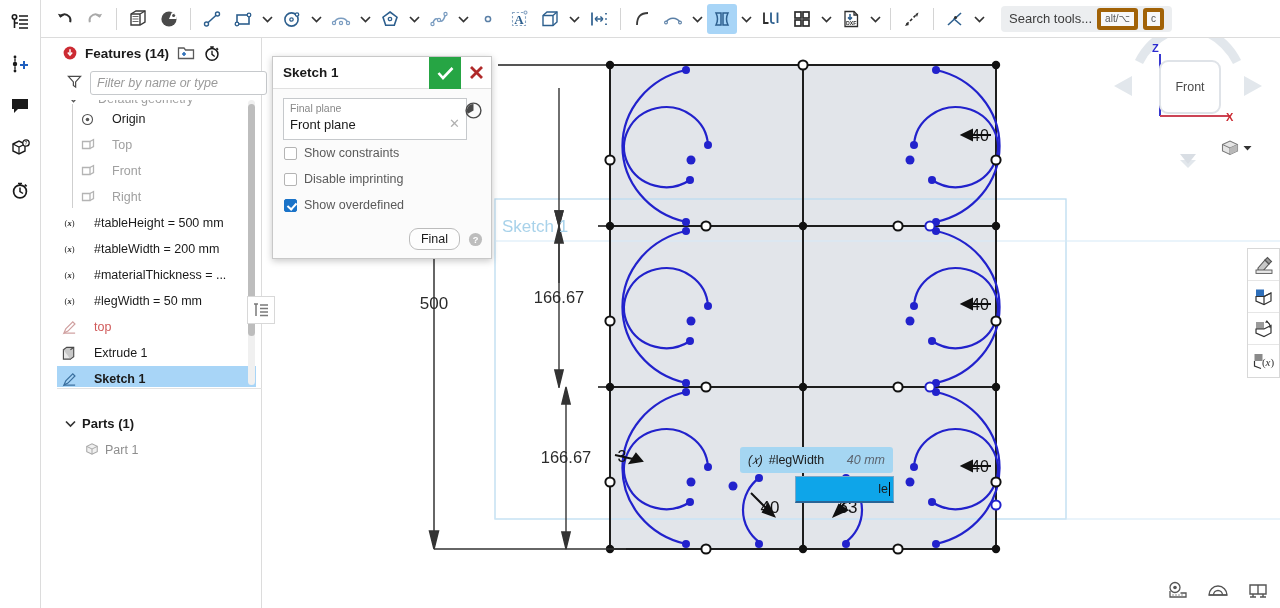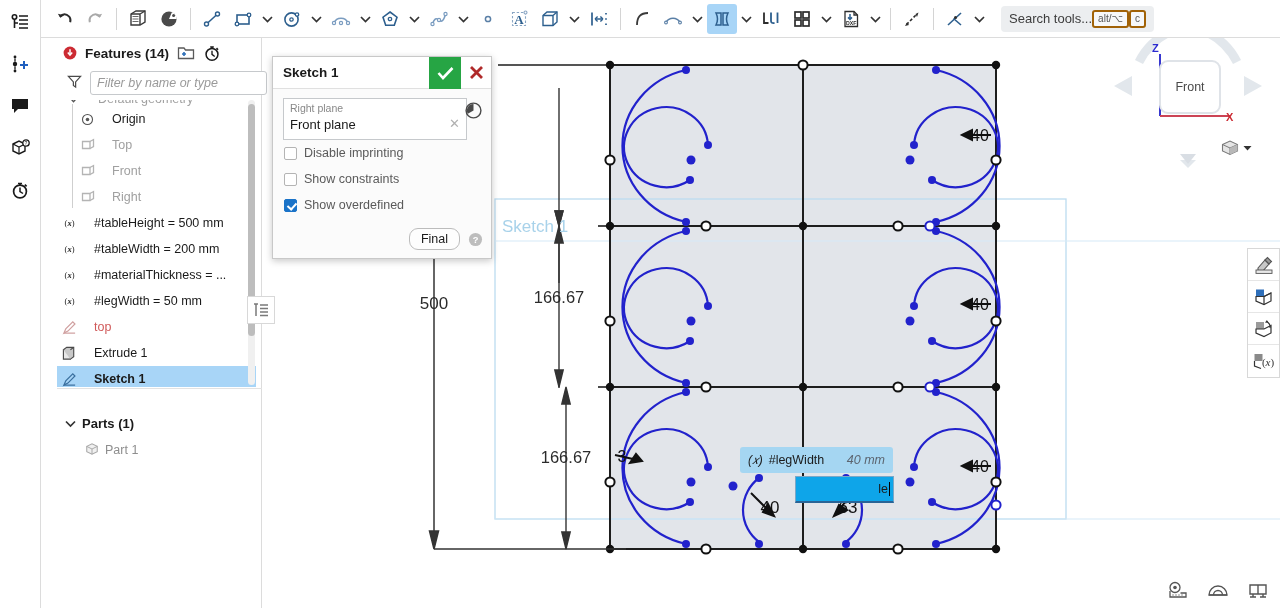--- a/index.html
+++ b/index.html
@@ -38,27 +38,27 @@
   .tb-btn.active { background: #a8d5f7; }
   .tb-caret {
     width: 17px; height: 30px; display: flex; align-items: center;
     justify-content: center; cursor: pointer; flex: 0 0 auto;
   }
   .tb-sep {
     width: 1px; height: 22px; background: #d4d4d4; margin: 0 5px; flex: 0 0 auto;
   }
   .search-box {
     margin-left: 12px; height: 26px; background: #eceef0; border-radius: 4px;
-    display: flex; align-items: center; padding: 0 8px; 
+    display: flex; align-items: center; padding: 0 8px; gap: 5px;
     cursor: text; flex: 0 0 auto;
   }
   .search-label { font-size: 13px; color: #3c3c3c; }
   .kbd {
     font-size: 10px; color: #555; background: #f7f8f9;
-    border: 2px solid #a16207; border-radius: 3px; padding: 1px 4px;
+    border: 4px solid #a16207; border-radius: 3px; padding: 1px 4px;
     line-height: 1.2; font-family: "Liberation Sans", sans-serif;
   }
 
   
   .tree-panel {
     position: absolute; left: 41px; top: 38px; width: 205px; height: 570px;
     background: #fff; border-right: 1px solid #dcdcdc; z-index: 20; margin-left: 16px;
   }
   .tree-header {
     display: flex; align-items: center; height: 30px; padding: 0 6px; gap: 8px;
@@ -878,38 +878,38 @@
         </svg>
       </div>
       <div class="sd-cancel">
         <svg width="15" height="15" viewBox="0 0 15 15">
           <path d="M2 2 L13 13 M13 2 L2 13" stroke="#b02a2a" stroke-width="2.8" fill="none"></path>
         </svg>
       </div>
     </div>
     <div class="sd-body">
       <div class="sd-field">
-        <div class="sd-field-label">Right plane</div>
+        <div class="sd-field-label">Final plane</div>
         <div class="sd-field-value">Front plane</div>
         <span class="sd-field-x">✕</span>
       </div>
       <div class="sd-history">
         <svg width="19" height="19" viewBox="0 0 20 20">
           <circle cx="10" cy="10" r="7.8" fill="none" stroke="#4a4a4a" stroke-width="1.5"></circle>
           <path d="M10 10 L10 3.2 A6.8 6.8 0 0 0 4 13.4 Z" fill="#4a4a4a"></path>
         </svg>
       </div>
 
       <div class="sd-check-row">
         <span class="cbox"></span>
-        <span>Disable imprinting</span>
+        <span>Show constraints</span>
       </div>
       <div class="sd-check-row">
         <span class="cbox"></span>
-        <span>Show constraints</span>
+        <span>Disable imprinting</span>
       </div>
       <div class="sd-check-row">
         <span class="cbox checked"></span>
         <span>Show overdefined</span>
       </div>
     </div>
     <div class="sd-footer">
       <button class="sd-final-btn">Final</button>
       <span class="sd-help">
         <svg width="15" height="15" viewBox="0 0 16 16">

